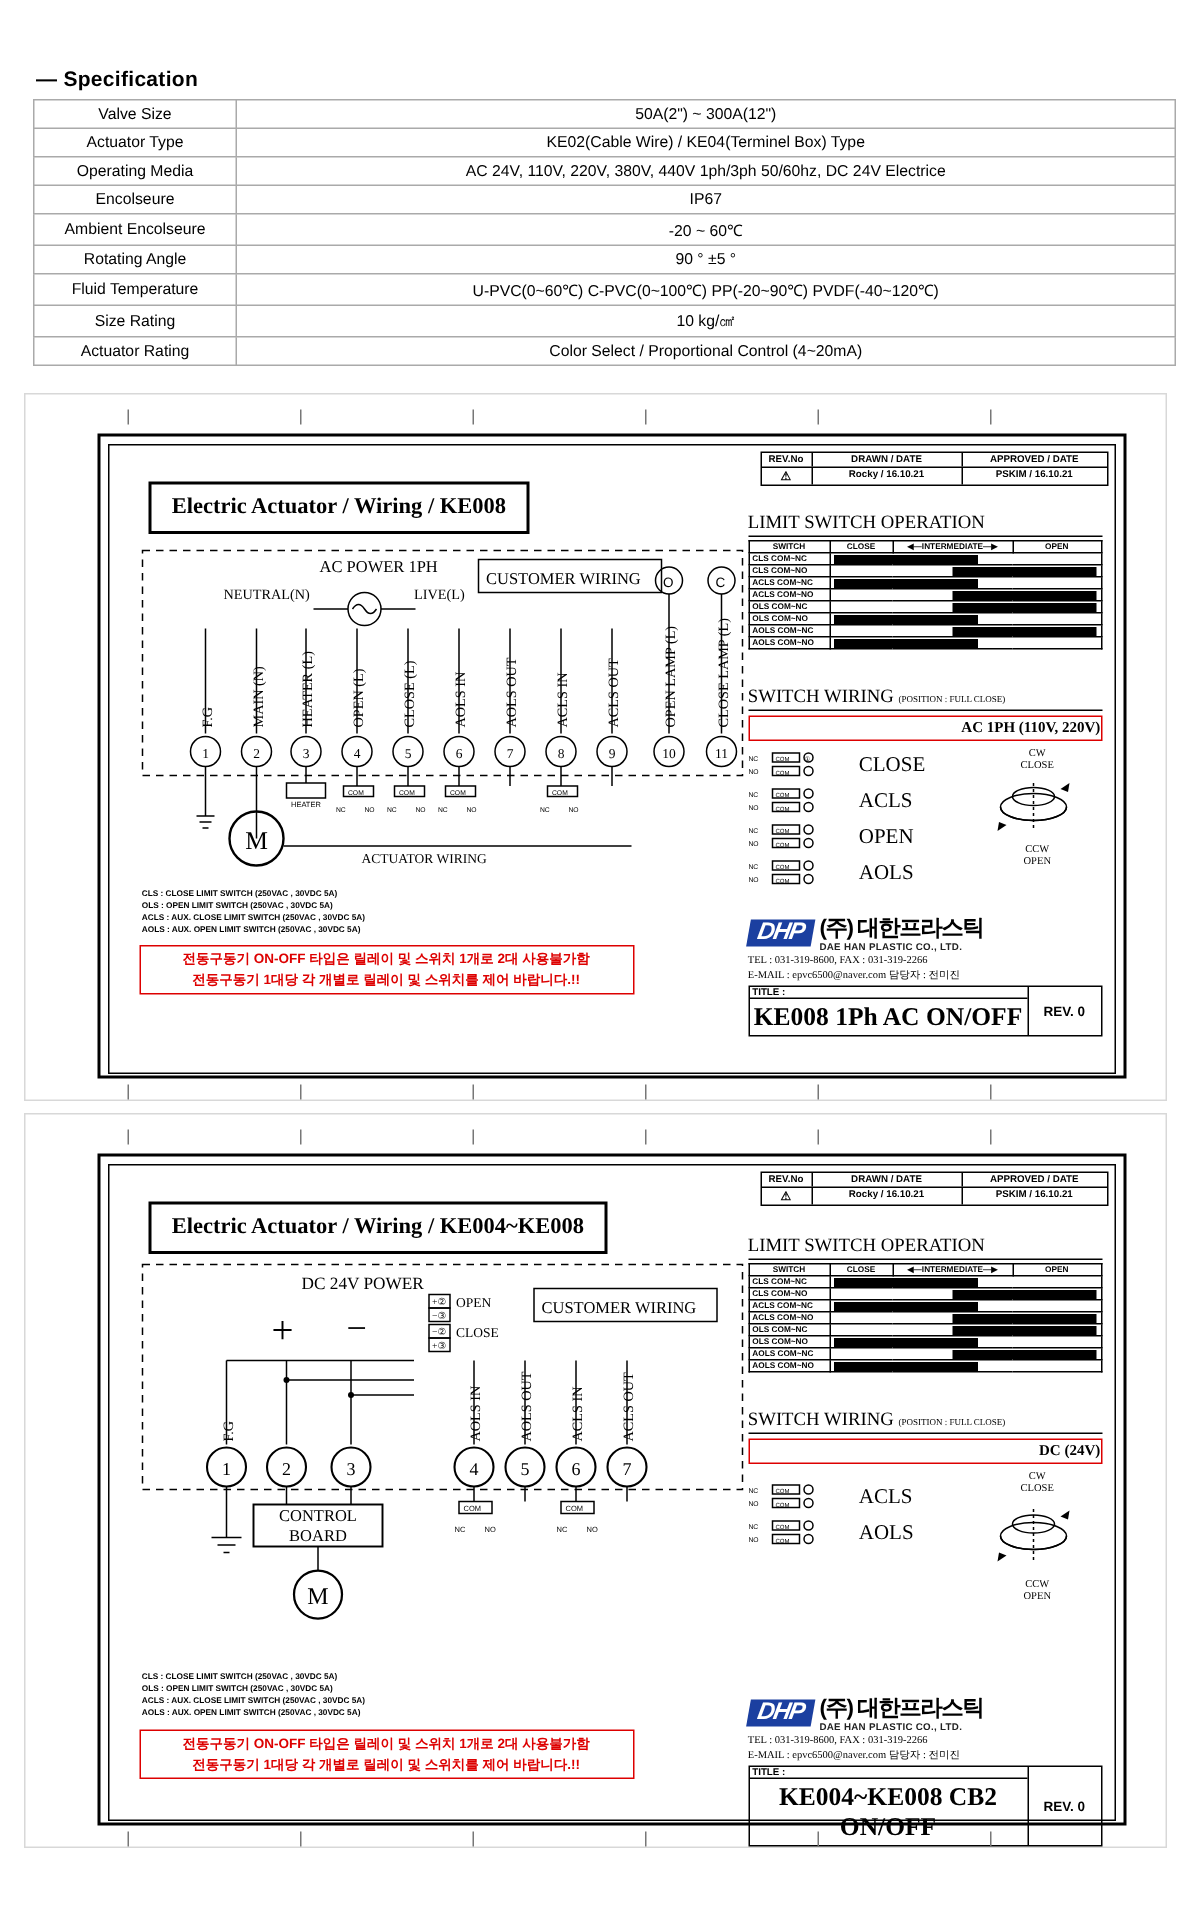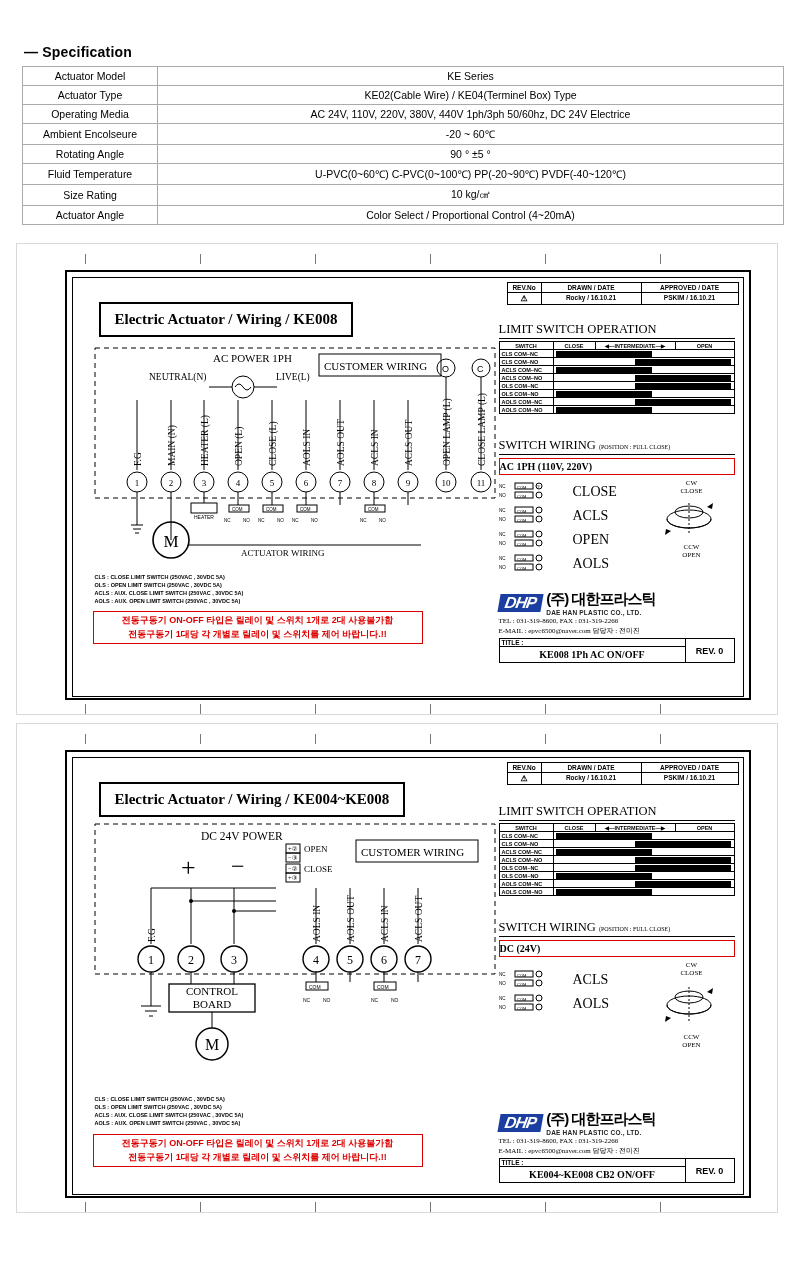--- a/index.html
+++ b/index.html
@@ -119,21 +119,21 @@
     border: 1px solid #000;
     height: 8px;
     padding: 0 2px;
   }
   table.lsop td.lab { width: 54px; font-weight: bold; }
   table.lsop td.hd { text-align:center; font-weight: bold; }
   .bar { background: #000; height: 6px; }
 
   .redbox {
     border: 1.5px solid #d00;
-    text-align: left;
+    text-align: right;
     font-size: 10px;
     font-weight: bold;
     padding: 2px 0;
     margin: 3px 0 4px 0;
     font-family: "Liberation Serif", serif;
   }
 
   .sw-row { display: flex; align-items: center; gap: 4px; margin: 2px 0; }
   .sw-label {
     font-size: 14px;
@@ -182,63 +182,67 @@
   .ko-name { font-size: 15px; font-weight: bold; letter-spacing: -1px; }
   .en-name { font-size: 6.5px; font-weight: bold; color:#222; letter-spacing:.2px;}
   .contact { font-family: "Liberation Serif", serif; font-size: 7px; line-height: 1.45; }
   .titlerow {
     border: 1px solid #000;
     display: flex;
     margin-top: 2px;
   }
   .titlerow .tl { flex: 1; border-right: 1px solid #000; }
   .titlerow .tl .small { font-size: 6.5px; font-weight: bold; padding: 0 2px; border-bottom: 1px solid #000;}
-  .titlerow .tl .big { font-size: 10px; font-weight: bold; text-align: center; padding: 2px 0; font-family:"Liberation Serif", serif;}
+  .titlerow .tl .big { font-size: 17px; font-weight: bold; text-align: center; padding: 2px 0; font-family:"Liberation Serif", serif;}
   .titlerow .rv { width: 48px; font-size: 9px; font-weight: bold; display:flex; align-items:center; justify-content:center;}
 
   svg { display:block; }
 </style>
 </head>
 <body>
 
 <div class="page">
 
   <div class="spec-title">— Specification</div>
   <table class="spec">
     <tbody>
       <tr>
-          <td class="k">Actuator Model</td>
-          <td class="v">KE Series</td>
+          <td class="k">Valve Size</td>
+          <td class="v">50A(2") ~ 300A(12")</td>
         </tr>
       <tr>
           <td class="k">Actuator Type</td>
           <td class="v">KE02(Cable Wire) / KE04(Terminel Box) Type</td>
         </tr>
       <tr>
           <td class="k">Operating Media</td>
           <td class="v">AC 24V, 110V, 220V, 380V, 440V 1ph/3ph 50/60hz,   DC 24V Electrice</td>
+        </tr>
+      <tr>
+          <td class="k">Encolseure</td>
+          <td class="v">IP67</td>
         </tr>
       <tr>
           <td class="k">Ambient Encolseure</td>
           <td class="v">-20 ~ 60℃</td>
         </tr>
       <tr>
           <td class="k">Rotating Angle</td>
           <td class="v">90 ° ±5 °</td>
         </tr>
       <tr>
           <td class="k">Fluid Temperature</td>
           <td class="v">U-PVC(0~60℃)   C-PVC(0~100℃)   PP(-20~90℃)   PVDF(-40~120℃)</td>
         </tr>
       <tr>
           <td class="k">Size Rating</td>
           <td class="v">10 kg/㎠</td>
         </tr>
       <tr>
-          <td class="k">Actuator Angle</td>
+          <td class="k">Actuator Rating</td>
           <td class="v">Color Select / Proportional Control (4~20mA)</td>
         </tr>
     </tbody>
   </table>
 
   <div class="drawing-wrap" style="height:472px;">
     <div class="tickrow">
       <span style="left:60px"></span>
         <span style="left:175px"></span>
         <span style="left:290px"></span>

